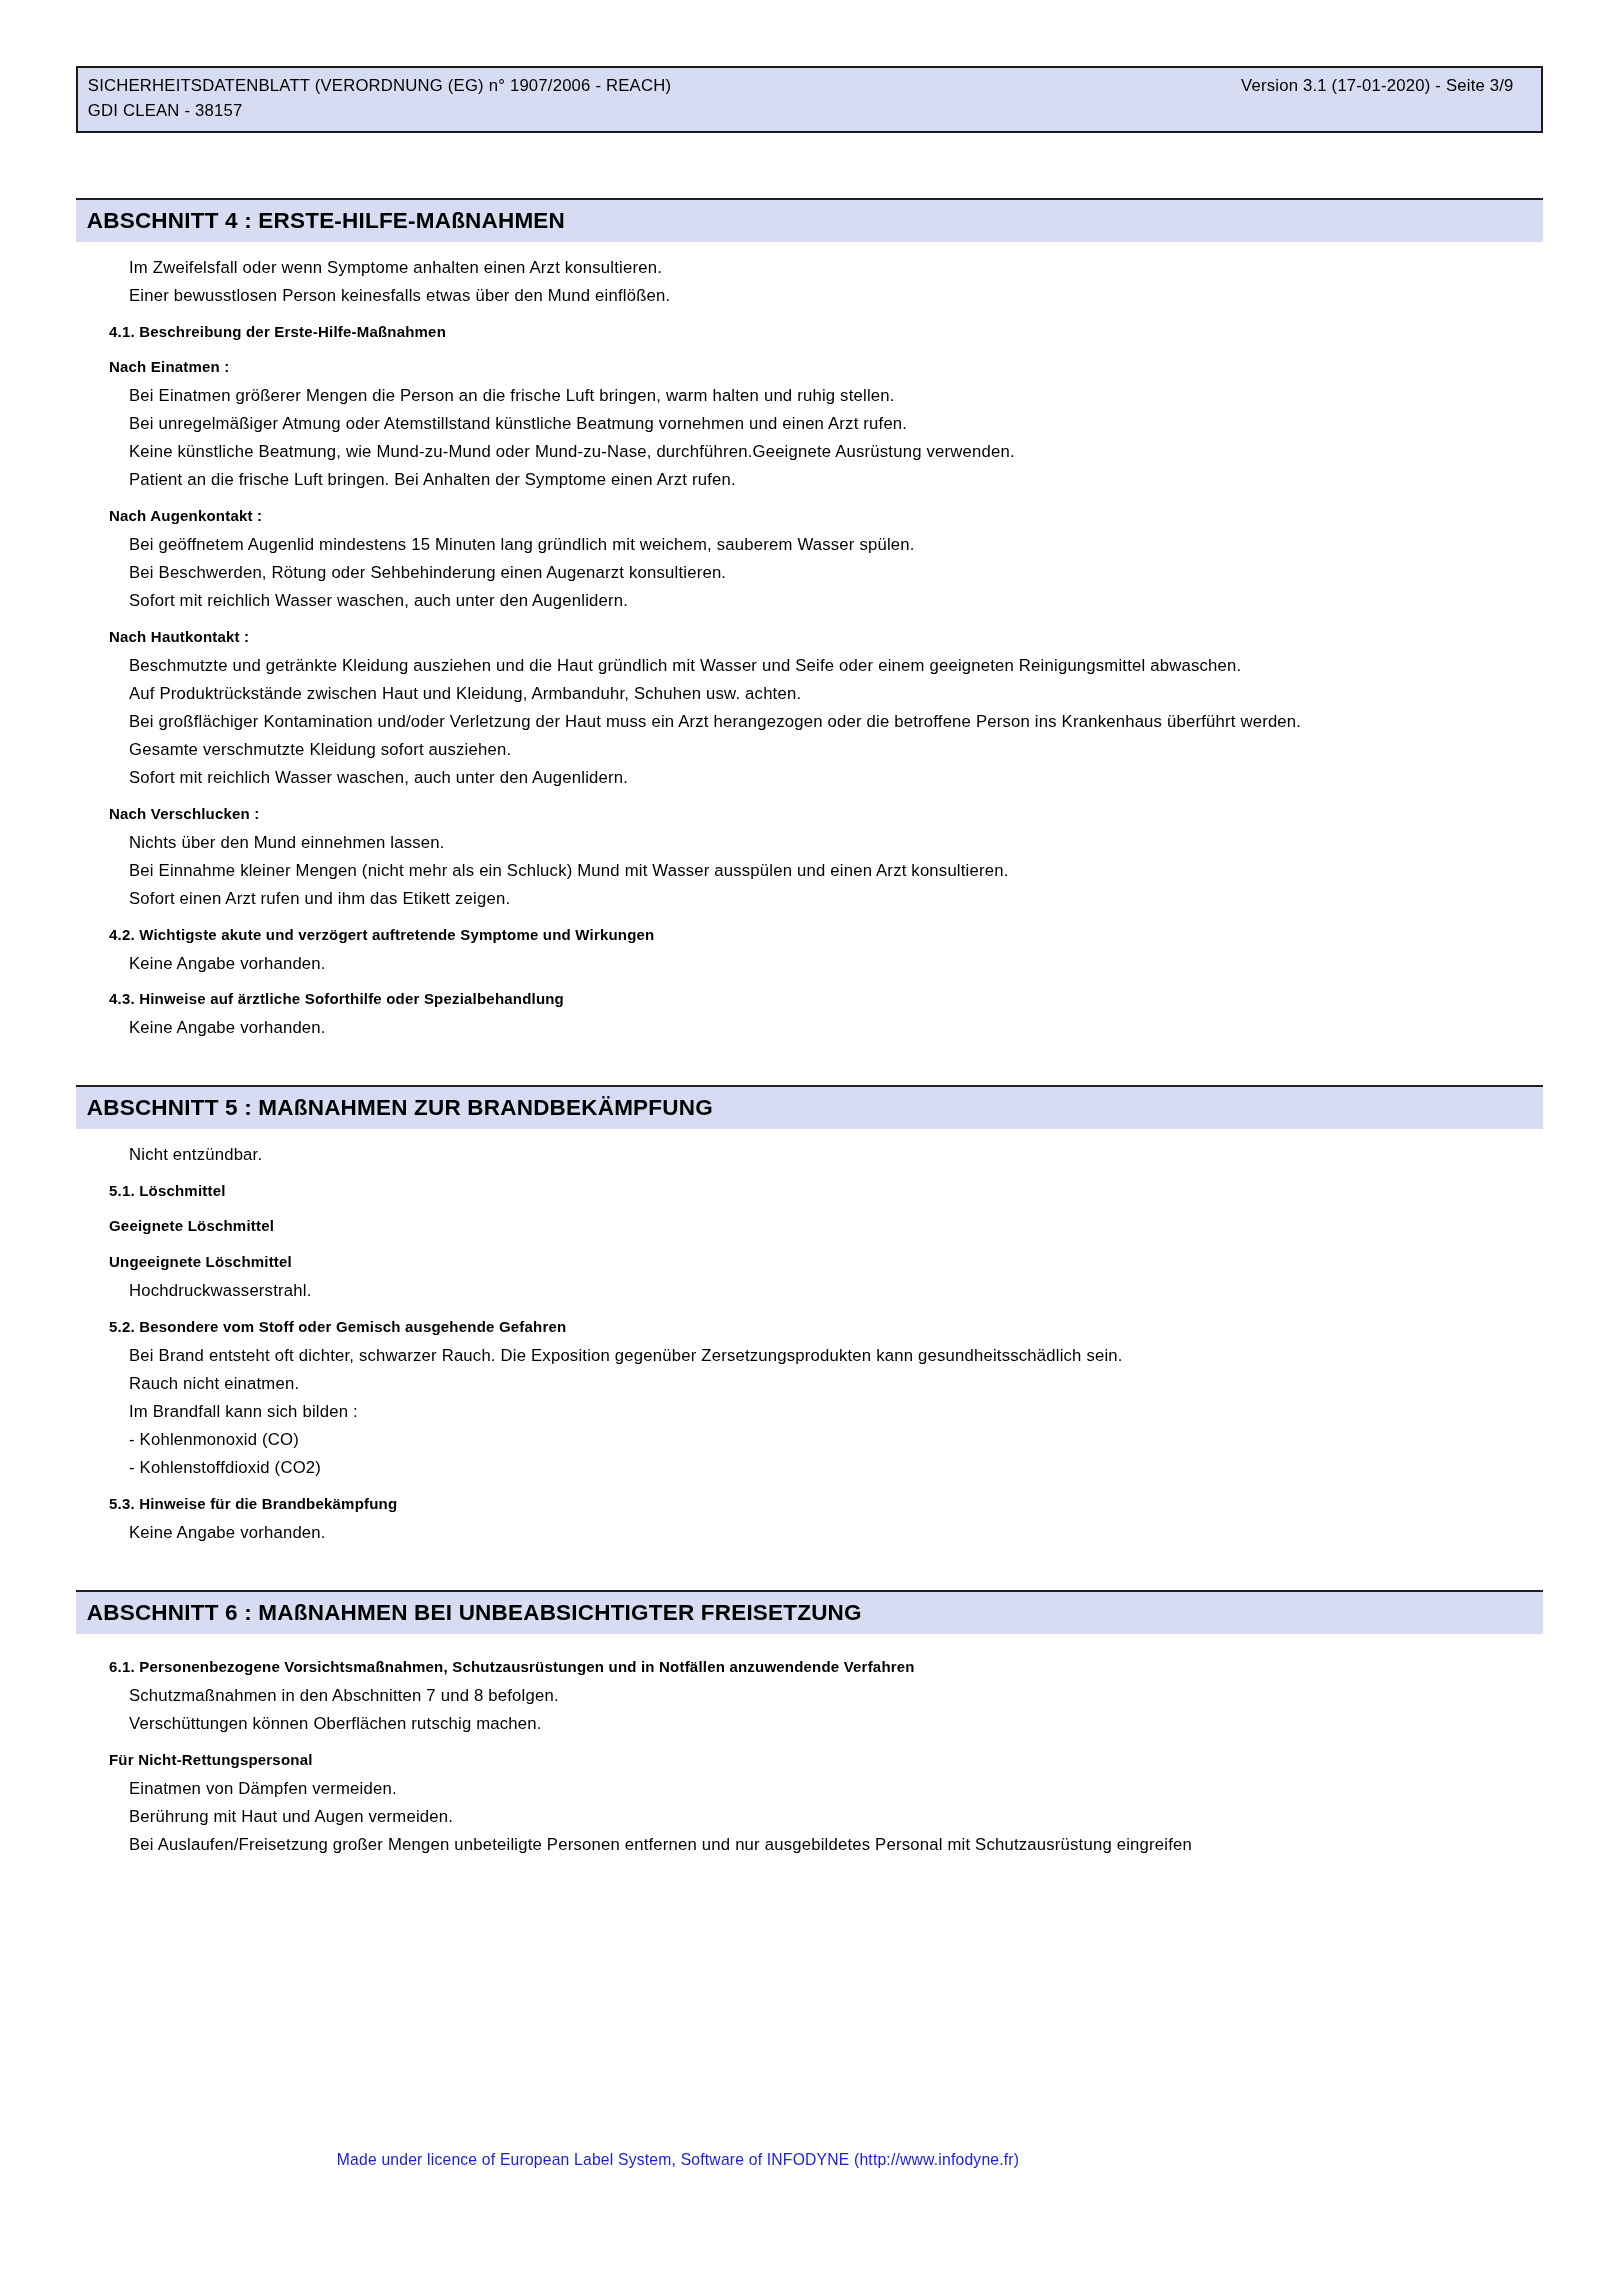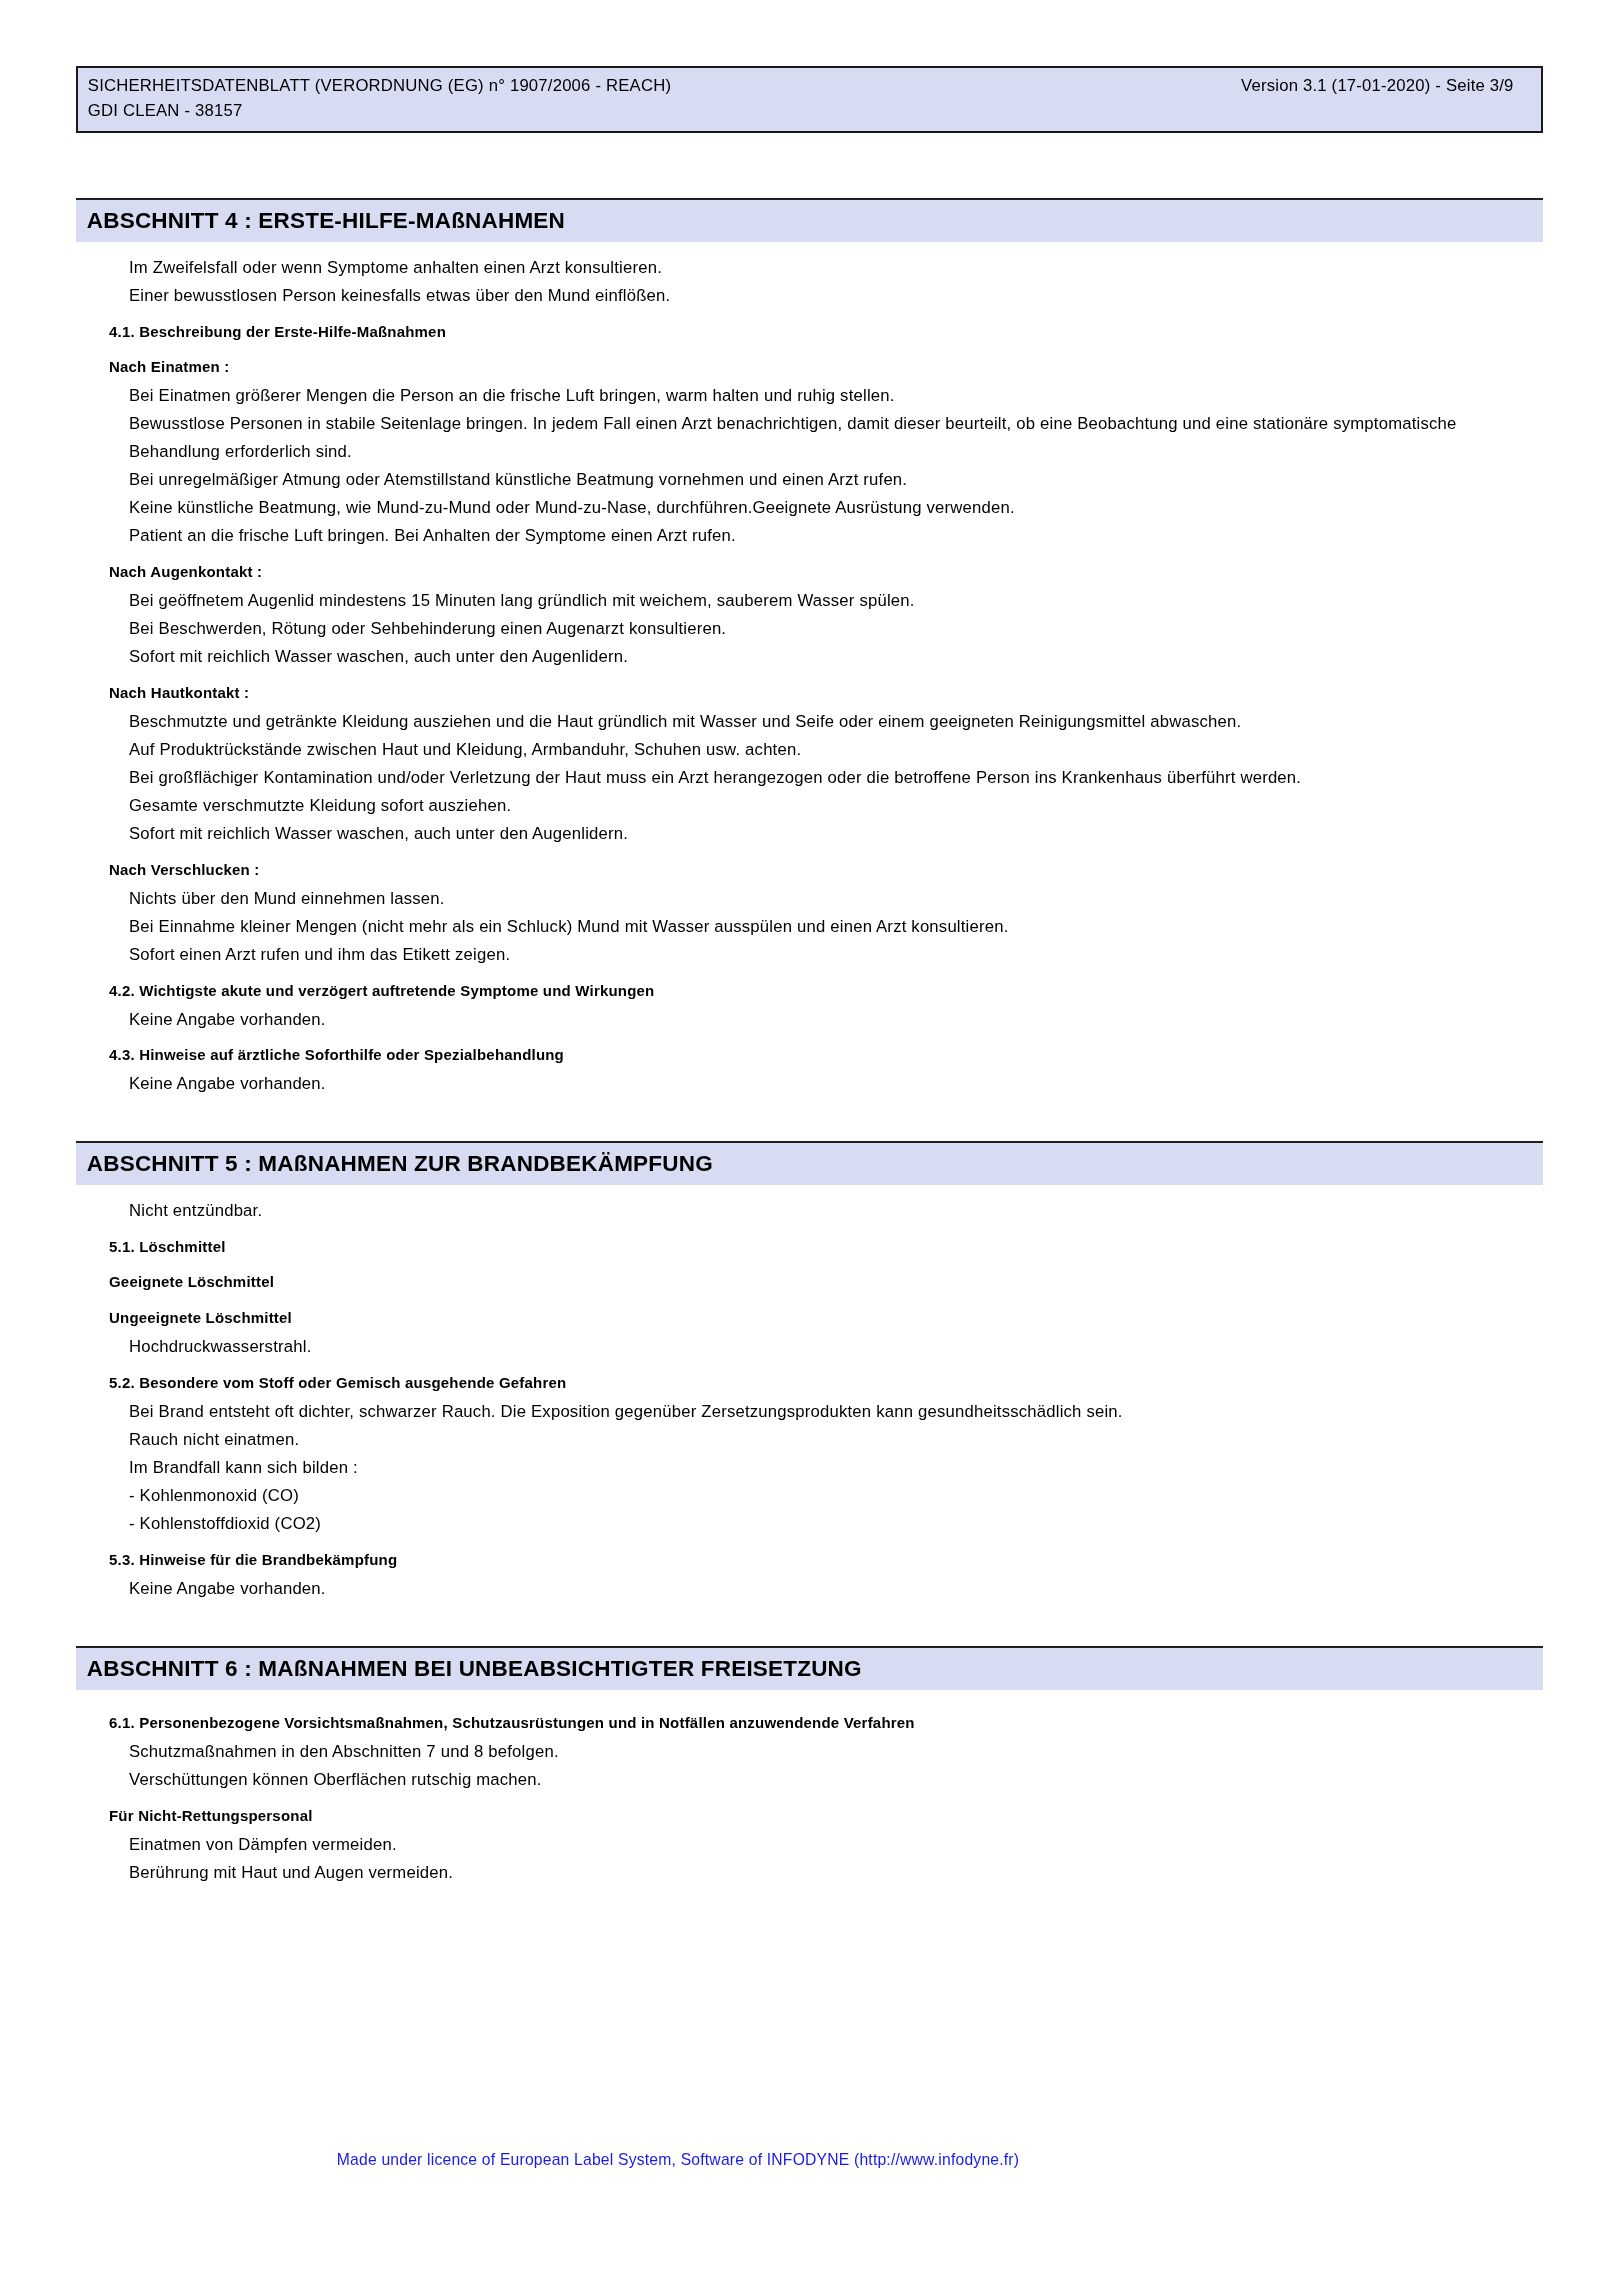--- a/index.html
+++ b/index.html
@@ -82,21 +82,20 @@
   <section class="doc-section">
     <div class="section-band">
       <span class="section-title">ABSCHNITT 4 : ERSTE-HILFE-MAßNAHMEN</span>
     </div>
     <div class="section-content">
           <div class="block-p">Im Zweifelsfall oder wenn Symptome anhalten einen Arzt konsultieren.</div>
           <div class="block-p">Einer bewusstlosen Person keinesfalls etwas über den Mund einflößen.</div>
           <div class="block-h">4.1. Beschreibung der Erste-Hilfe-Maßnahmen</div>
           <div class="block-h">Nach Einatmen :</div>
           <div class="block-p">Bei Einatmen größerer Mengen die Person an die frische Luft bringen, warm halten und ruhig stellen.</div>
-          <div class="block-p">Bewusstlose Personen in stabile Seitenlage bringen. In jedem Fall einen Arzt benachrichtigen, damit dieser beurteilt, ob eine Beobachtung und eine stationäre symptomatische Behandlung erforderlich sind.</div>
           <div class="block-p">Bei unregelmäßiger Atmung oder Atemstillstand künstliche Beatmung vornehmen und einen Arzt rufen.</div>
           <div class="block-p">Keine künstliche Beatmung, wie Mund-zu-Mund oder Mund-zu-Nase, durchführen.Geeignete Ausrüstung verwenden.</div>
           <div class="block-p">Patient an die frische Luft bringen. Bei Anhalten der Symptome einen Arzt rufen.</div>
           <div class="block-h">Nach Augenkontakt :</div>
           <div class="block-p">Bei geöffnetem Augenlid mindestens 15 Minuten lang gründlich mit weichem, sauberem Wasser spülen.</div>
           <div class="block-p">Bei Beschwerden, Rötung oder Sehbehinderung einen Augenarzt konsultieren.</div>
           <div class="block-p">Sofort mit reichlich Wasser waschen, auch unter den Augenlidern.</div>
           <div class="block-h">Nach Hautkontakt :</div>
           <div class="block-p">Beschmutzte und getränkte Kleidung ausziehen und die Haut gründlich mit Wasser und Seife oder einem geeigneten Reinigungsmittel abwaschen.</div>
           <div class="block-p">Auf Produktrückstände zwischen Haut und Kleidung, Armbanduhr, Schuhen usw. achten.</div>
@@ -139,20 +138,21 @@
     <div class="section-band">
       <span class="section-title">ABSCHNITT 6 : MAßNAHMEN BEI UNBEABSICHTIGTER FREISETZUNG</span>
     </div>
     <div class="section-content">
           <div class="block-h">6.1. Personenbezogene Vorsichtsmaßnahmen, Schutzausrüstungen und in Notfällen anzuwendende Verfahren</div>
           <div class="block-p">Schutzmaßnahmen in den Abschnitten 7 und 8 befolgen.</div>
           <div class="block-p">Verschüttungen können Oberflächen rutschig machen.</div>
           <div class="block-h">Für Nicht-Rettungspersonal</div>
           <div class="block-p">Einatmen von Dämpfen vermeiden.</div>
           <div class="block-p">Berührung mit Haut und Augen vermeiden.</div>
+          <div class="block-p">Bei Auslaufen/Freisetzung großer Mengen unbeteiligte Personen entfernen und nur ausgebildetes Personal mit Schutzausrüstung eingreifen</div>
         </div>
   </section>
 </main>
 
   <footer class="doc-footer">
     <span>Made under licence of European Label System, Software of INFODYNE (http://www.infodyne.fr)</span>
   </footer>
 
 </div>
 

